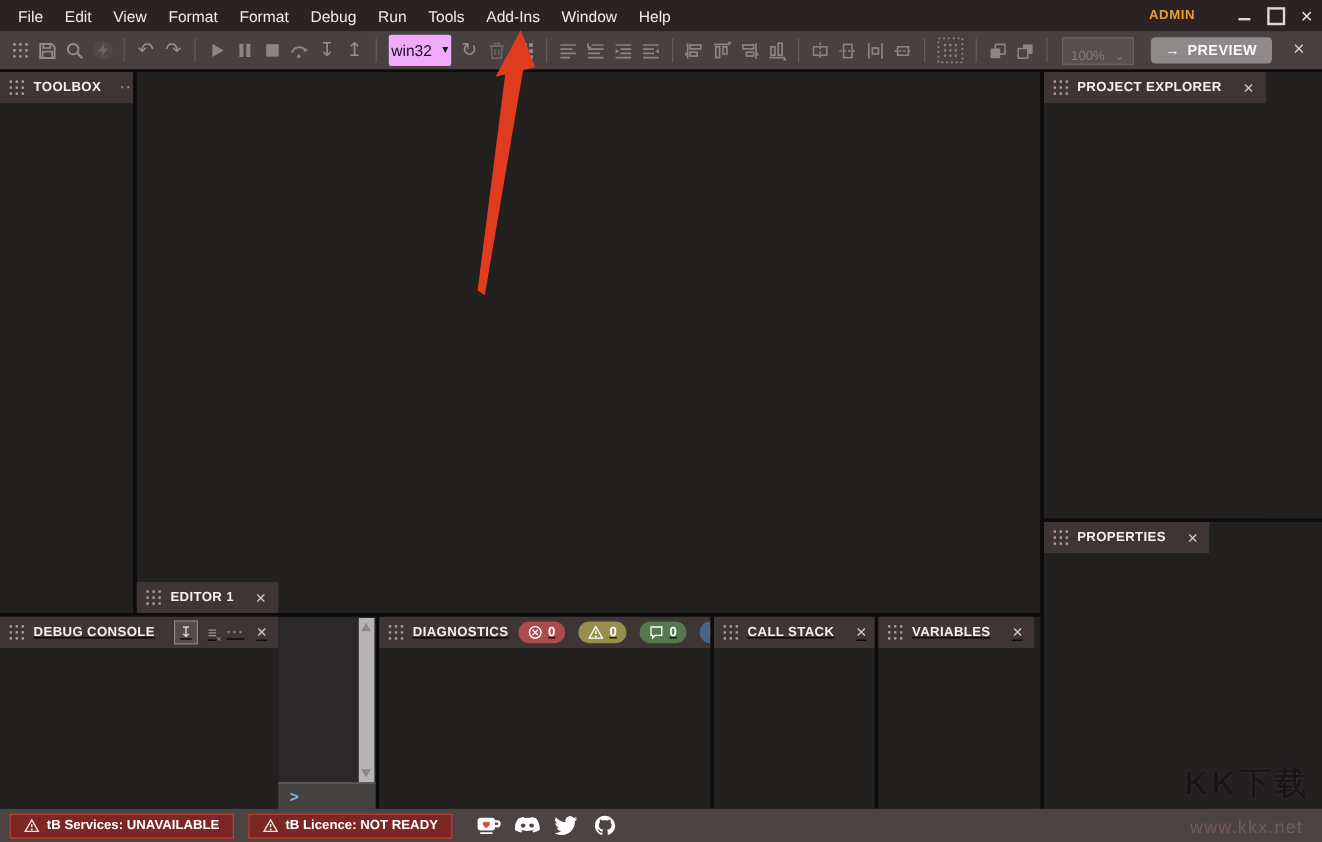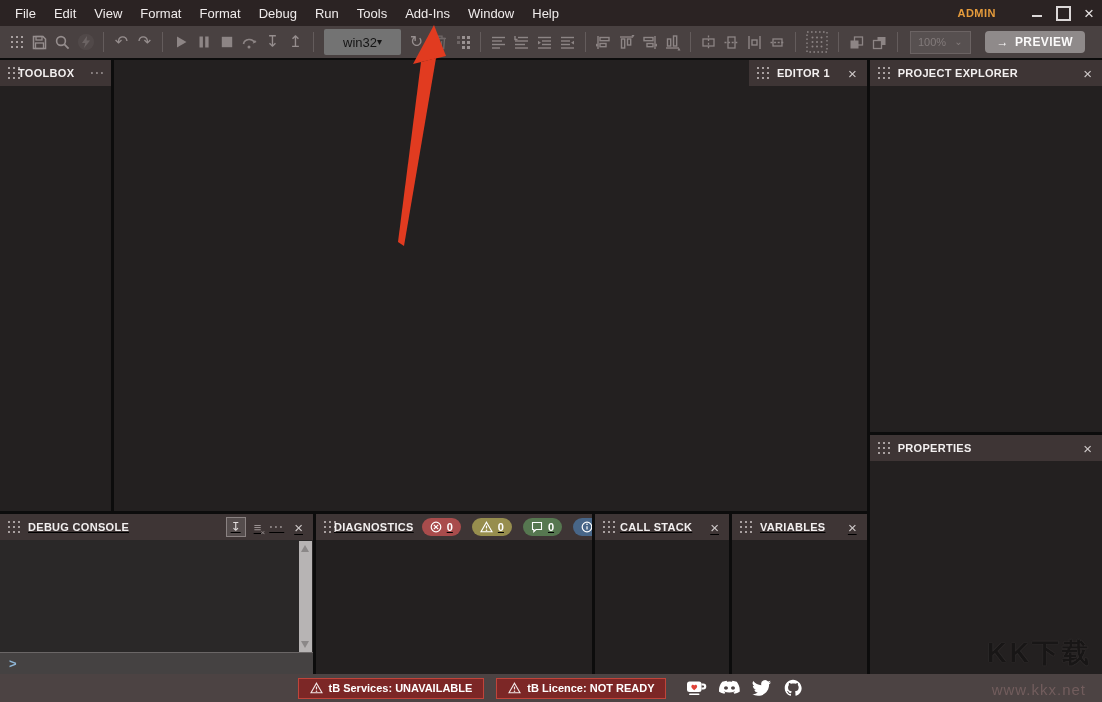--- a/index.html
+++ b/index.html
@@ -20,35 +20,35 @@
   .toolbar{height:32px;background:#494141;display:flex;align-items:center;padding:0 5px;}
   .tbtn{min-width:23px;height:24px;display:flex;align-items:center;justify-content:center;color:#968e8e;}
   .glyph{font-family:"DejaVu Sans",sans-serif;font-size:16px;line-height:1;}
   .tsep{width:1px;height:20px;background:#645c5c;margin:0 6px;flex:0 0 auto;}
   .dim{opacity:.5;}
   .grip{display:inline-block;width:12px;height:12px;}
   .grip i{display:block;width:2px;height:2px;background:#a8a0a0;
           box-shadow:5px 0 0 #a8a0a0,10px 0 0 #a8a0a0,0 5px 0 #a8a0a0,5px 5px 0 #a8a0a0,
                      10px 5px 0 #a8a0a0,0 10px 0 #a8a0a0,5px 10px 0 #a8a0a0,10px 10px 0 #a8a0a0;}
   .select-box{display:flex;align-items:center;justify-content:space-between;width:84px;height:26px;
-              background:#737373;color:#151515;font-size:13px;padding:0 19px;border-radius:2px;margin:0 4px;}
-  .zoom-dd{display:flex;align-items:center;gap:8px;width:50px;height:21px;background:#575050;
+              background:#f0abfc;color:#151515;font-size:13px;padding:0 2px;border-radius:2px;margin:0 4px;}
+  .zoom-dd{display:flex;align-items:flex-end;gap:8px;width:50px;height:21px;background:#575050;
            border:1px solid #6b6363;color:#837b7b;font-size:11px;padding:0 7px;margin:0 6px;}
   .preview-btn{display:flex;align-items:center;gap:6px;height:22px;background:#8f8a8a;color:#fbfafa;
                font-weight:700;font-size:12px;padding:0 12px;border-radius:4px;margin:0 8px;letter-spacing:.4px;}
   .toolbar-close{margin-left:auto;color:#d9d5d5;font-size:16px;padding:0 10px;}
 
   
   .workspace{position:absolute;top:58px;left:0;right:0;bottom:28px;display:flex;background:#0c0c0c;border-top:2px solid #0c0c0c;}
   .left-region{width:869px;display:flex;flex-direction:column;}
   .main-row{flex:1;display:flex;background:#0c0c0c;}
   .bottom-row{height:160px;display:flex;background:#0c0c0c;border-top:3px solid #0c0c0c;text-decoration:underline;}
   .right-col{width:233px;border-left:3px solid #0c0c0c;display:flex;flex-direction:column;}
 
-  .panel{display:flex;flex-direction:column;background:#232020;min-width:0;}
+  .panel{display:flex;flex-direction:row;background:#232020;min-width:0;}
   .phead{height:26px;background:#3e3535;display:flex;align-items:center;gap:8px;padding:0 8px;flex:0 0 auto;}
   .ptitle{color:#f3f0f0;font-size:11px;font-weight:700;letter-spacing:.3px;white-space:nowrap;}
   .spacer{flex:1;}
   .pclose{color:#cfc9c9;font-size:15px;line-height:1;padding:0 2px;}
   .pmore{color:#8d8585;font-size:12px;font-weight:700;letter-spacing:1px;}
   .pbody{flex:1;background:#232020;position:relative;}
 
   .toolbox{width:111px;}
   .editor{flex:1;border-left:3px solid #0c0c0c;align-items:flex-end;}
   .editor .pbody{background:#222121;}
@@ -76,21 +76,21 @@
 
   
   .badges{display:flex;align-items:center;gap:11px;}
   .badge{height:18px;border-radius:9px;display:flex;align-items:center;gap:5px;padding:0 8px;
          color:#fff;font-size:11px;font-weight:700;}
   .badge.err{background:#a94c4c;} .badge.warn{background:#978e4e;}
   .badge.msg{background:#567750;} .badge.info{background:#486688;}
 
   
   .statusbar{position:absolute;left:0;right:0;bottom:0;height:28px;background:#4c4343;display:flex;
-             align-items:center;padding:0 8px;justify-content:center;}
+             align-items:center;padding:0 8px;}
   .sbtn{height:19px;background:#7c2726;border:1px solid #c0443a;color:#fff;font-size:11px;font-weight:700;
         display:flex;align-items:center;gap:6px;padding:0 11px;margin-right:12px;white-space:nowrap;}
   .socials{display:flex;align-items:center;gap:10px;margin-left:8px;}
   .soc{width:22px;height:22px;display:flex;align-items:center;justify-content:center;}
 
   
   .wm1{position:absolute;right:10px;bottom:31px;font-size:27px;font-weight:700;color:#181616;
        text-shadow:0 0 1px #4d4747;letter-spacing:3px;pointer-events:none;}
   .wm2{position:absolute;right:16px;bottom:4px;font-size:15px;font-weight:400;color:rgba(160,125,125,.45);
        letter-spacing:1px;pointer-events:none;}

